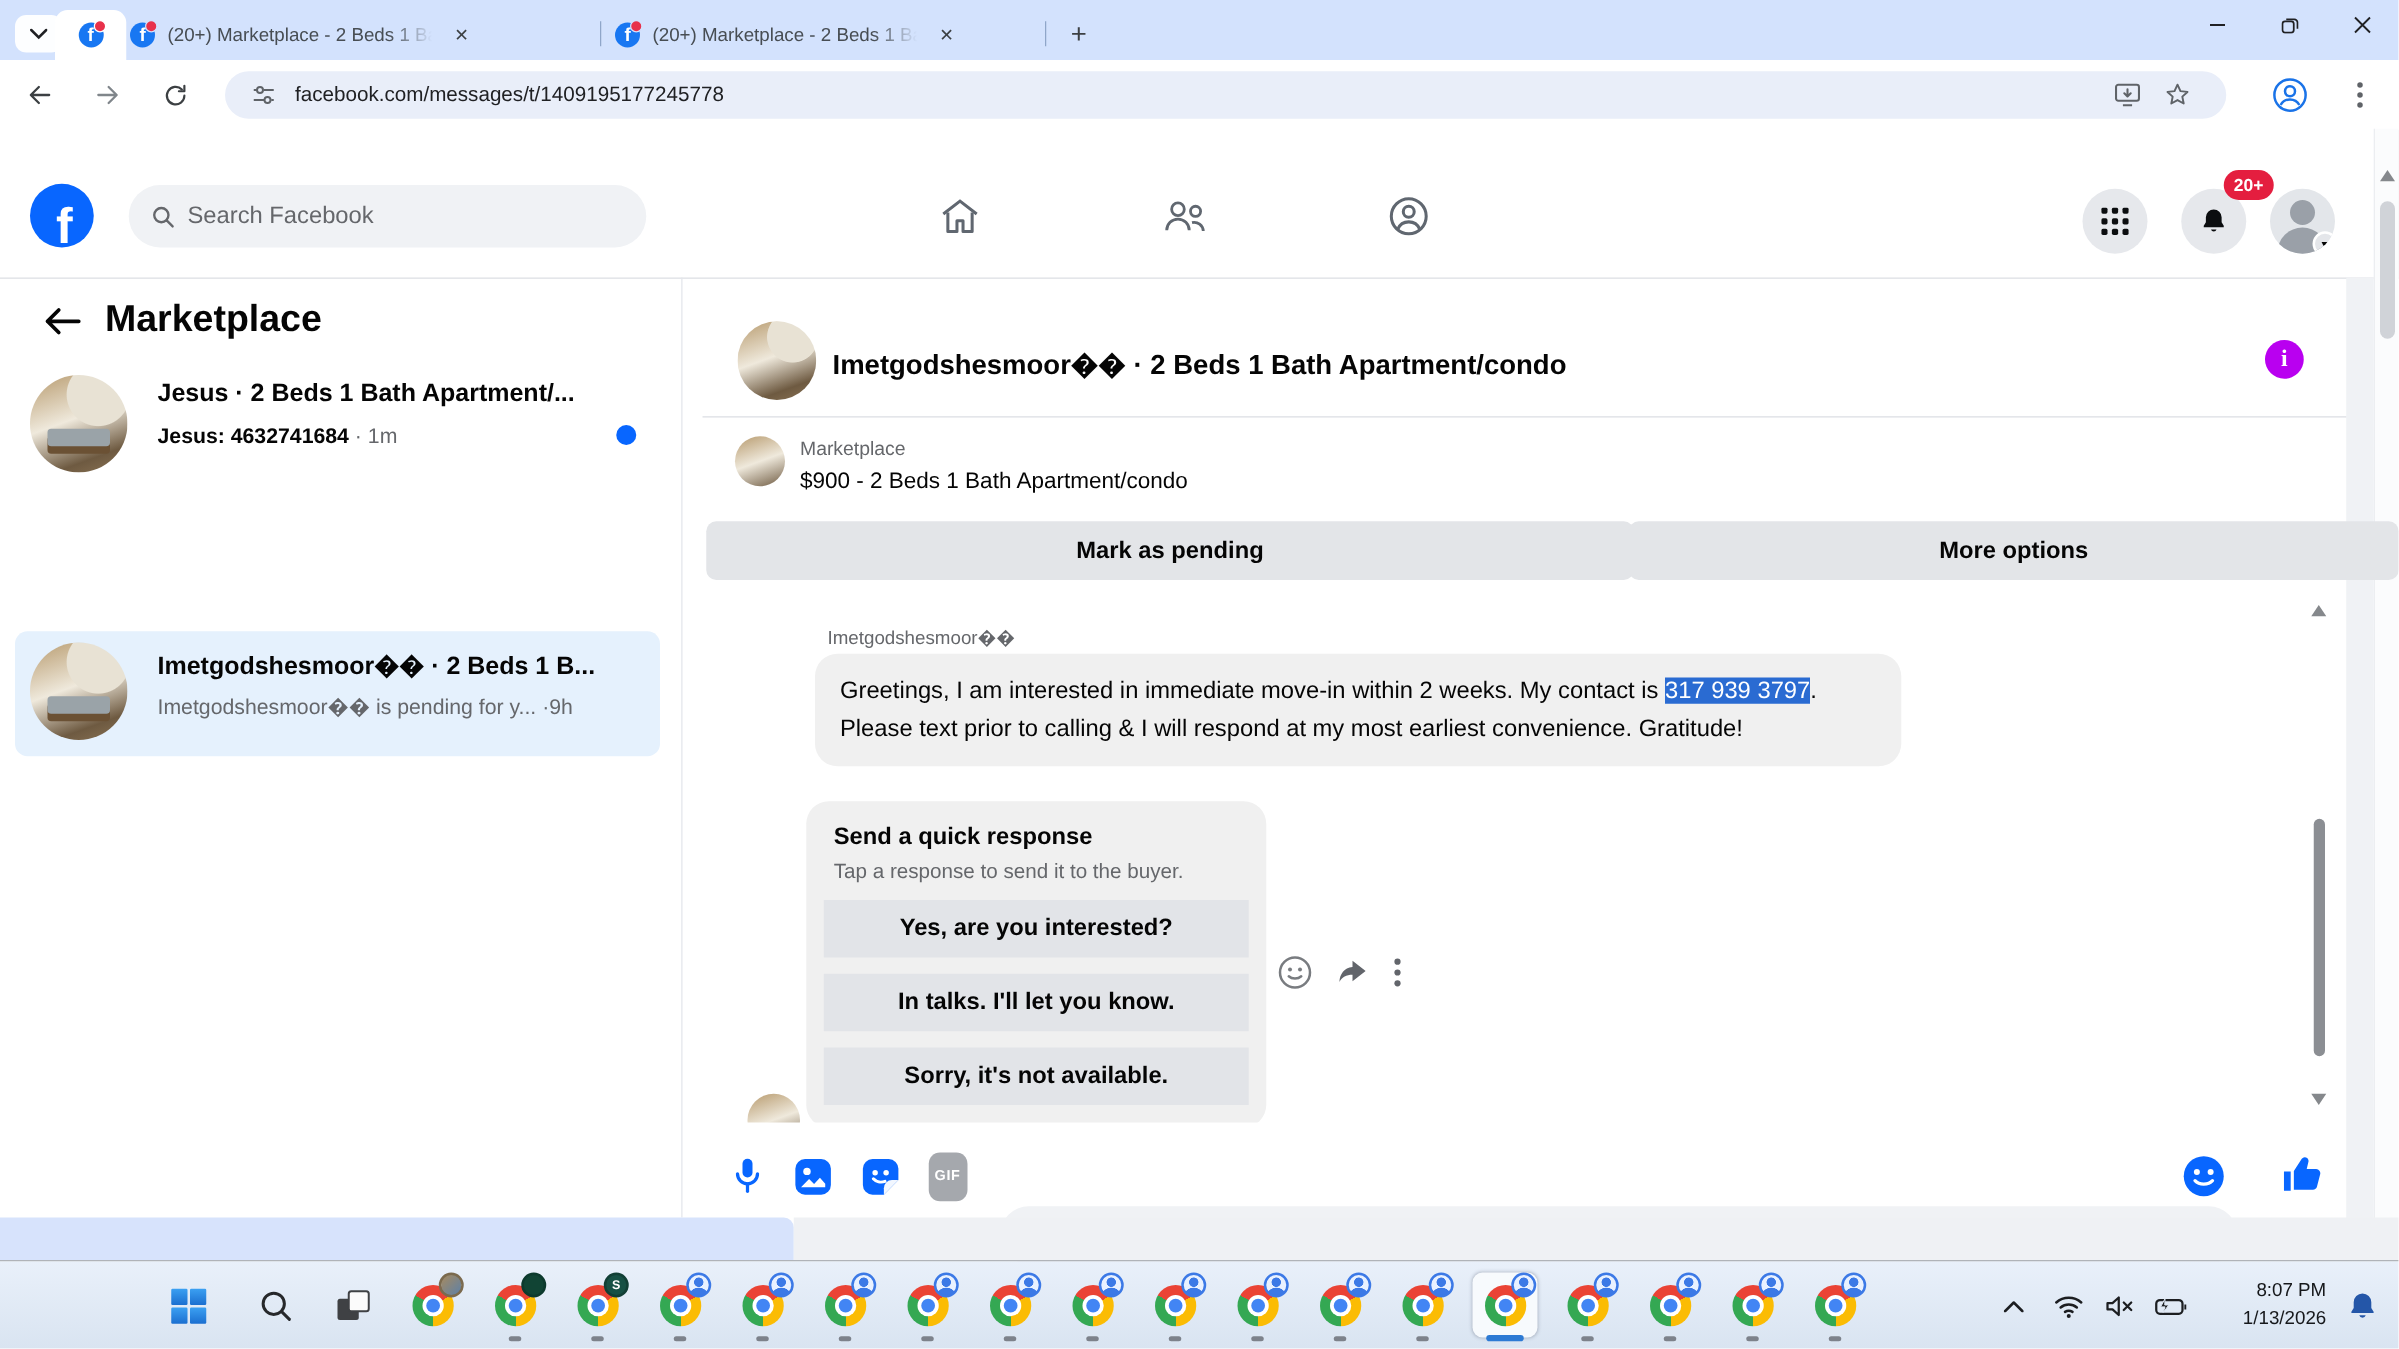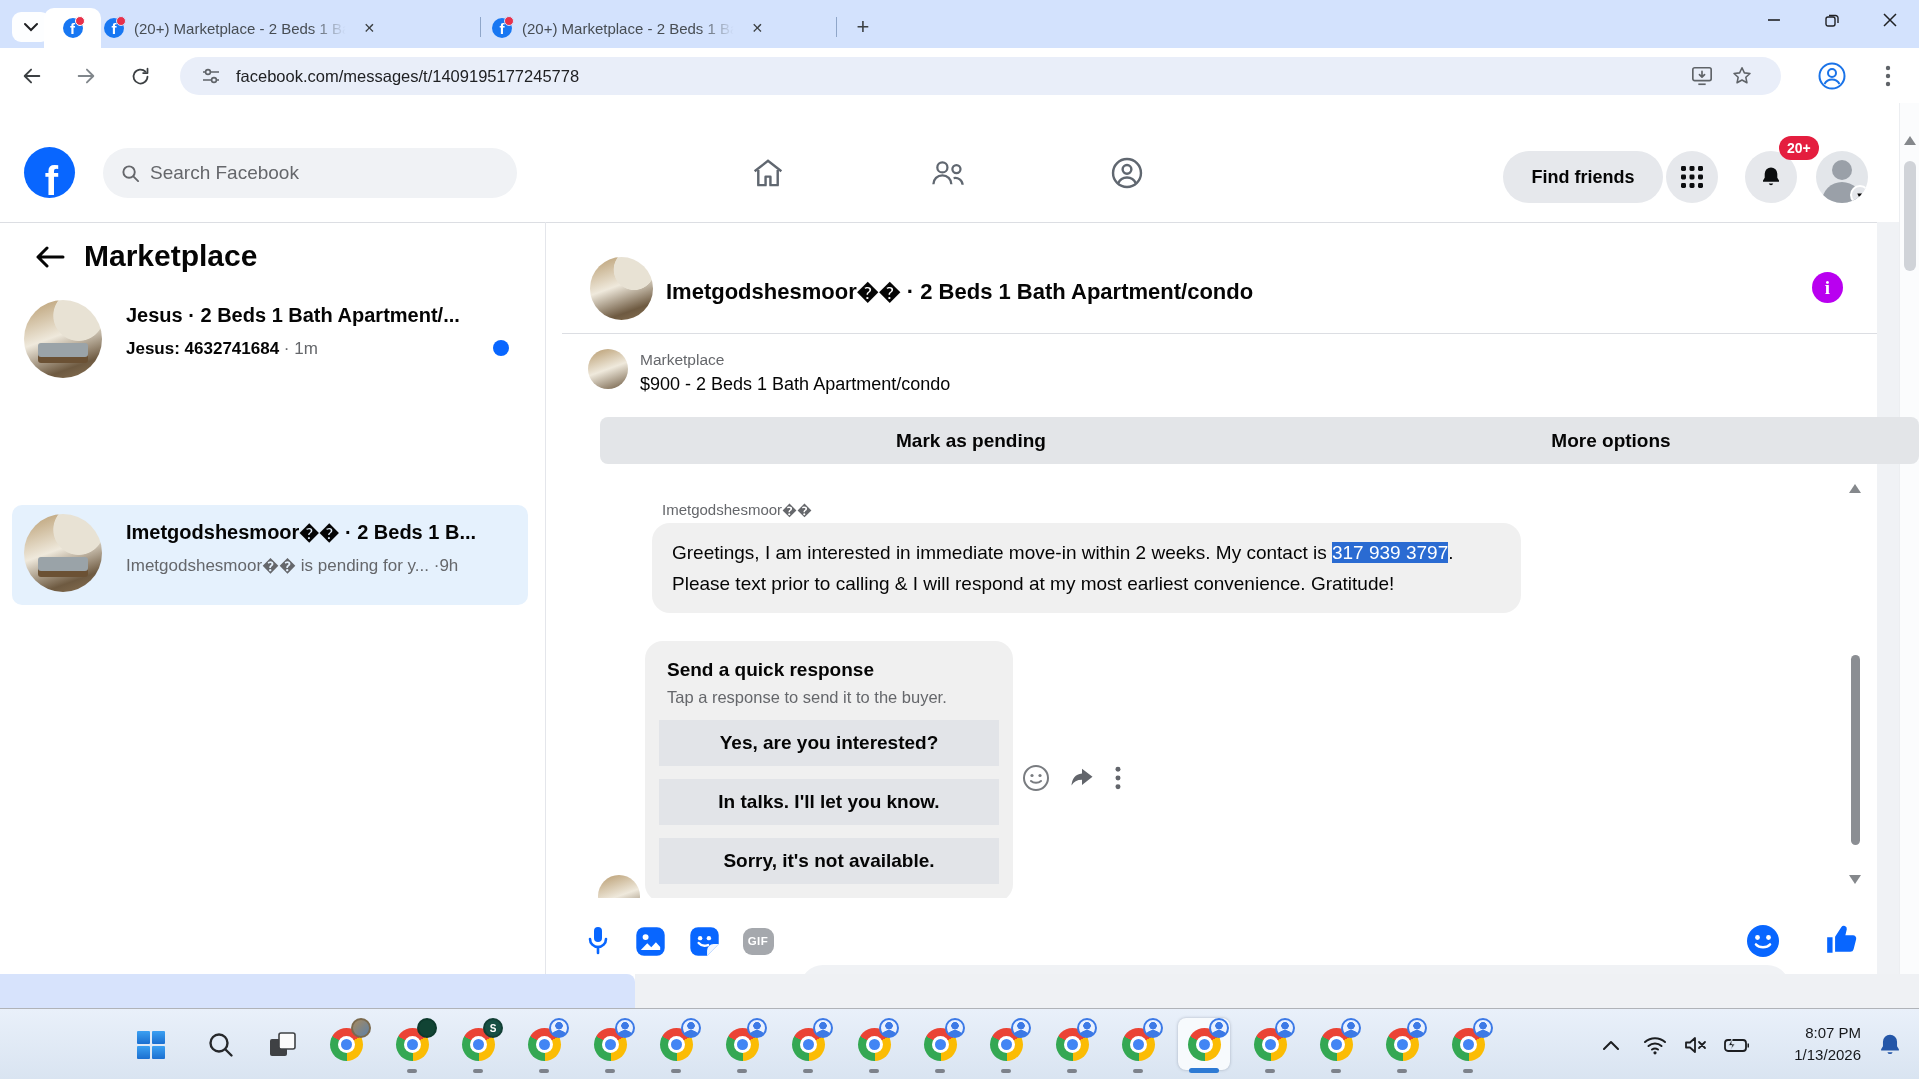--- a/index.html
+++ b/index.html
@@ -95,21 +95,21 @@
   .quick-sub { font-size:16.5px; color:#65676b; margin:7px 0 4px 8px; }
   .quick-btn { margin-top:13px; height:46px; border-radius:0; background:#e2e4e8; display:flex; align-items:center; justify-content:center; font-size:19px; font-weight:bold; color:#050505; }
   .hover-actions { position:absolute; left:460px; top:278px; width:130px; height:34px; display:flex; align-items:center; gap:18px; }
   .mini-avatar { position:absolute; left:36px; top:392px; width:42px; height:42px; border-radius:50%; background:linear-gradient(160deg,#b79a6d 0%,#efe9dc 50%,#6e5a41 100%); }
   .chat-scroll-up { position:absolute; left:1849px; top:381px; }
   .chat-scroll-thumb { position:absolute; left:1851px; top:552px; width:9px; height:190px; border-radius:5px; background:#8b8e93; }
   .chat-scroll-down { position:absolute; left:1849px; top:772px; }
 
   
   .composer-icon { position:absolute; top:820px; width:36px; height:36px; display:flex; align-items:center; justify-content:center; }
-  .gif-badge { border-radius:9px; background:#a5a8ad; color:#fff; font-weight:bold; font-size:11.5px; width:31px; height:27px; display:flex; align-items:center; justify-content:center; letter-spacing:.5px; }
+  .gif-badge { border-radius:9px; background:#a5a8ad; color:#fff; font-weight:bold; font-size:11.5px; width:31px; height:39px; display:flex; align-items:center; justify-content:center; letter-spacing:.5px; }
   .composer-input { position:absolute; left:800px; top:815px; width:990px; height:46px; border-radius:23px; background:#f0f2f5; display:flex; align-items:center;margin-top:47px; }
   .composer-input input { border:0; outline:0; background:transparent; margin-left:22px; font-size:20px; color:#65676b; width:880px; font-family:"Liberation Sans",sans-serif; }
   .composer-input input::placeholder { color:#65676b; opacity:1; }
   .emoji-btn { position:absolute; left:1746px; top:821px; width:34px; height:34px; }
   .like-btn { position:absolute; left:1824px; top:818px; width:38px; height:38px; }
 
   
   .strip-blue { position:absolute; left:0; top:871px; width:635px; height:34px; background:#d7e3fc; border-radius:0 8px 0 0; }
   .strip-gray { position:absolute; left:635px; top:871px; width:1284px; height:34px; background:#eff1f4; }
 
@@ -270,21 +270,20 @@
         </svg>
     </div>
     <div class="navicon" style="left:1107px">
       <svg width="34" height="34" viewBox="0 0 28 28">
           <circle cx="14" cy="14" r="11.5" fill="none" stroke="#606770" stroke-width="2"></circle>
           <circle cx="14" cy="11" r="3.6" fill="none" stroke="#606770" stroke-width="2"></circle>
           <path d="M6.8 22.5a7.8 7.8 0 0 1 14.4 0" fill="none" stroke="#606770" stroke-width="2"></path>
         </svg>
     </div>
 
-    <div class="fb-pill" style="left:1503px;width:160px">Find friends</div>
     <div class="fb-circle" style="left:1666px">
       <svg width="22" height="22" viewBox="0 0 22 22">
           <g fill="#0b0d0f">
             <rect x="0" y="0" width="5" height="5" rx="1.4"></rect>
             <rect x="8.5" y="0" width="5" height="5" rx="1.4"></rect>
             <rect x="17" y="0" width="5" height="5" rx="1.4"></rect>
             <rect x="0" y="8.5" width="5" height="5" rx="1.4"></rect>
             <rect x="8.5" y="8.5" width="5" height="5" rx="1.4"></rect>
             <rect x="17" y="8.5" width="5" height="5" rx="1.4"></rect>
             <rect x="0" y="17" width="5" height="5" rx="1.4"></rect>
@@ -336,21 +335,21 @@
     <div class="v-divider"></div>
 
     <div class="chat-avatar"></div>
     <div class="chat-title">Imetgodshesmoor�� · 2 Beds 1 Bath Apartment/condo</div>
     <div class="info-btn">i</div>
     <div class="chat-hdr-border"></div>
 
     <div class="mk-avatar"></div>
     <div class="mk-label">Marketplace</div>
     <div class="mk-listing">$900 - 2 Beds 1 Bath Apartment/condo</div>
-    <div class="mk-btn" style="left:600px;width:742px">Mark as pending</div>
+    <div class="mk-btn" style="left:565px;width:742px">Mark as pending</div>
     <div class="mk-btn" style="left:1303px;width:616px">More options</div>
 
     <div class="messages">
       <div class="sender-label">Imetgodshesmoor��</div>
       <div class="bubble"><span>Greetings, I am interested in immediate move-in within 2 weeks. My contact is </span><span class="hl">317 939 3797</span><span>. Please text prior to calling &amp; I will respond at my most earliest convenience. Gratitude!</span></div>
 
       <div class="quick-card">
         <div class="quick-title">Send a quick response</div>
         <div class="quick-sub">Tap a response to send it to the buyer.</div>
         <div class="quick-btn">Yes, are you interested?</div>

